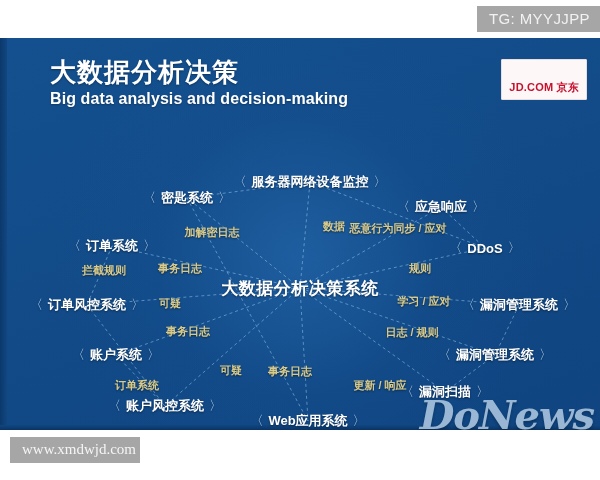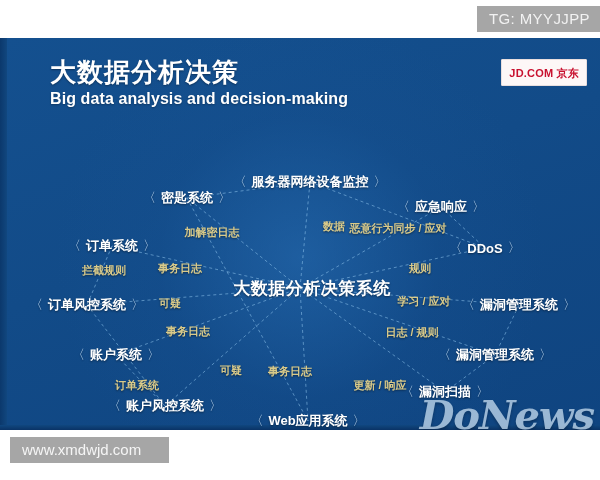--- a/index.html
+++ b/index.html
@@ -41,21 +41,21 @@
     text-shadow:0 1px 2px rgba(0,0,0,.35);
   }
   .hdr-en{
     position:absolute;left:50px;top:52px;
     color:#ffffff;font-size:16px;font-weight:bold;letter-spacing:.1px;
     text-shadow:0 1px 2px rgba(0,0,0,.3);
   }
   .jd-logo{
     position:absolute;right:13px;top:21px;
     background:#fdf7f7;border:1px solid #e8dede;
-    padding:6px 7px 4px 7px;border-radius:1px;
+    padding:20px 7px 4px 7px;border-radius:1px;
     color:#c8102e;font-size:11px;font-weight:bold;letter-spacing:.2px;
     white-space:nowrap;
   }
 
   
   .net{position:absolute;left:0;top:0;width:600px;height:392px;}
 
   
   .node{
     position:absolute;transform:translate(-50%,-50%);
@@ -87,22 +87,22 @@
     letter-spacing:-1px;
     text-shadow:0 2px 3px rgba(0,0,0,.35);
     pointer-events:none;
   }
 
   
   .bottom{position:absolute;left:0;top:430px;width:600px;height:50px;background:#fff;}
   .url-badge{
     position:absolute;left:10px;top:437px;
     background:#a6a6a6;color:#f5f5f5;
-    font-size:15px;padding:4px 28px 5px 12px;
-    font-family:Liberation Sans, sans-serif;
+    font-size:15px;padding:4px 4px 5px 12px;
+    font-family:Liberation Serif, serif;
   }
 </style>
 </head>
 <body>
 
 <div id="page">
 
   <div class="top-strip"></div>
   <div class="tg-badge">TG: MYYJJPP</div>
 
@@ -132,21 +132,21 @@
         <line x1="116" y1="317" x2="165" y2="368" stroke="#8fc4ec" stroke-width="0.9" stroke-dasharray="3 3" opacity="0.62"></line>
         <line x1="441" y1="169" x2="485" y2="210" stroke="#8fc4ec" stroke-width="0.9" stroke-dasharray="3 3" opacity="0.62"></line>
         <line x1="519" y1="267" x2="495" y2="317" stroke="#8fc4ec" stroke-width="0.9" stroke-dasharray="3 3" opacity="0.62"></line>
         <line x1="495" y1="317" x2="445" y2="354" stroke="#8fc4ec" stroke-width="0.9" stroke-dasharray="3 3" opacity="0.62"></line>
         <line x1="310" y1="144" x2="485" y2="210" stroke="#8fc4ec" stroke-width="0.9" stroke-dasharray="3 3" opacity="0.62"></line>
         <line x1="87" y1="267" x2="165" y2="368" stroke="#8fc4ec" stroke-width="0.9" stroke-dasharray="3 3" opacity="0.62"></line>
         <line x1="187" y1="160" x2="308" y2="383" stroke="#8fc4ec" stroke-width="0.9" stroke-dasharray="3 3" opacity="0.62"></line>
       </svg>
 
     <div id="nodes-layer">
-        <div class="node n-center" style="left: 312px; top: 250px; font-family: Liberation Mono, monospace;">
+        <div class="node n-center" style="left: 300px; top: 250px; font-family: Liberation Mono, monospace;">
           <span>大数据分析决策系统</span>
         </div>
         <div class="node n-reg" style="left: 310px; top: 144px;">
           <span class="brk l">〈</span>
           <span>服务器网络设备监控</span>
           <span class="brk r">〉</span>
         </div>
         <div class="node n-reg" style="left: 187px; top: 160px;">
           <span class="brk l">〈</span>
           <span>密匙系统</span>

